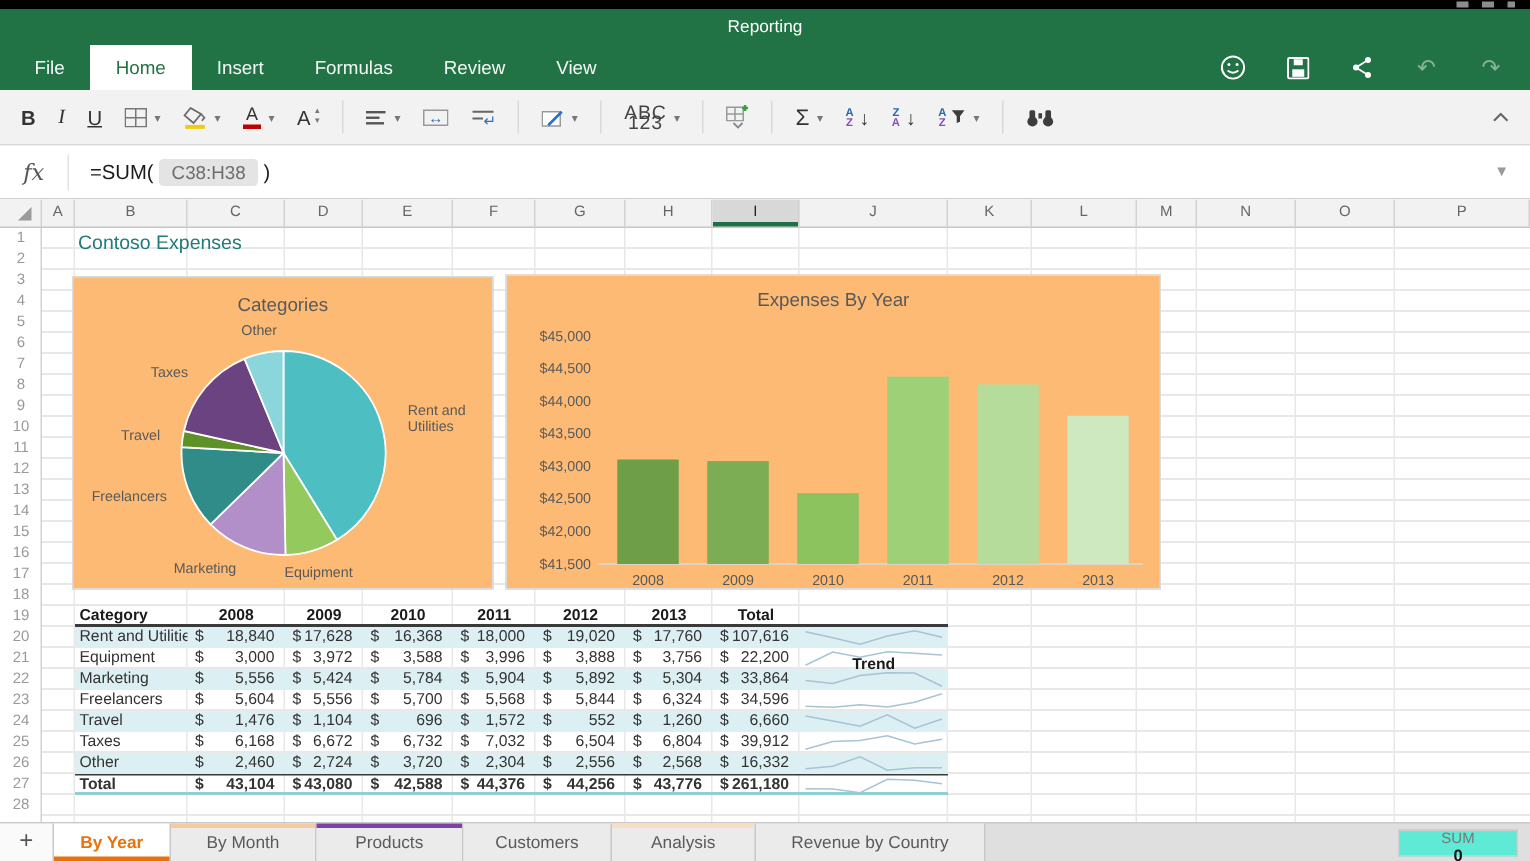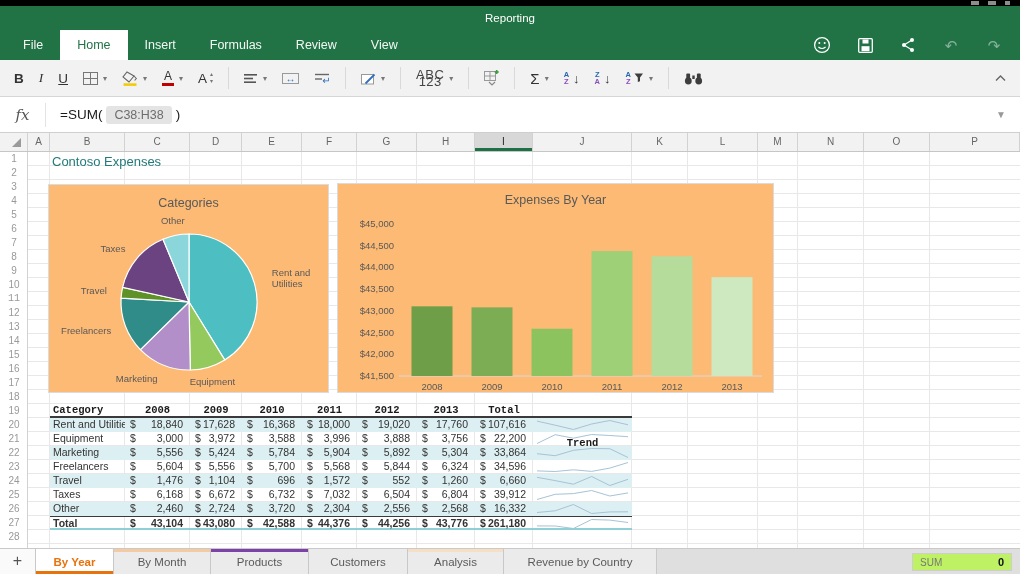--- a/index.html
+++ b/index.html
@@ -69,35 +69,35 @@
   .chartcard { position:absolute; background:#fdba74; border:1px solid #DBDBDB; z-index:4; }
   #pieCard { left:48px; top:51px; width:281px; height:209px; }
   #barCard { left:337px; top:50px; width:437px; height:210px; }
 
   
   #expenseTable { position:absolute; left:50px; top:271px; width:582px; z-index:4; font-size:10.5px; color:#333; }
   .trow { display:flex; height:14px; line-height:13px; }
   .tcell { height:14px; overflow:hidden; white-space:nowrap; }
   .cat { padding-left:3px; }
   .money { display:flex; justify-content:space-between; padding:0 7px 0 5px; }
-  .thead { font-weight:bold; color:#1a1a1a; border-bottom:2px solid #3A3A3A;font-family:Liberation Mono, monospace; }
+  .thead { font-weight:bold; color:#1a1a1a; border-bottom:2px solid #3A3A3A; }
   .ttotal { font-weight:bold; border-top:1px solid #3A3A3A; border-bottom:2px solid #8FD0D6; }
   .ctr { text-align:center; }
 
   
   #sheettabs { left:0; top:548px; width:1020px; height:26px; background:#DFDFDF; border-top:1px solid #C9C9C9; display:flex; }
   #addSheet { width:36px; background:#FAFAFA; border-right:1px solid #C8C8C8; color:#555;
               font-size:16px; text-align:center; line-height:24px; }
   .stab { position:relative; border-right:1px solid #C8C8C8; background:#EBEBEB; display:flex;
           align-items:center; justify-content:center; font-size:11.5px; color:#5A5A5A; }
   .stab .stripe { position:absolute; left:0; right:0; top:0; height:3px; }
   .stab.active { background:#fff; color:#E8720C; font-weight:bold; }
   .stab.active .stripe { top:auto; bottom:0; }
-  #statusBox { position:absolute; right:8px; top:4px; width:100px; height:18px; background:#bef264; border:1px solid #CDCDCD;
-               display:flex; align-items:center; justify-content:space-between; padding:0 7px; }
+  #statusBox { position:absolute; right:8px; top:4px; width:80px; height:18px; background:#5eead4; border:1px solid #CDCDCD;
+               display:flex; align-items:center; justify-content:space-between; padding:0 7px;flex-direction:column; }
   #statusBox .slabel { font-size:10px; color:#777; }
   #statusBox .sval { font-size:11px; color:#111; font-weight:bold; }
 </style>
 </head>
 <body>
 
 <div id="sysbar" class="abs">
   <div id="sysicons">
       <span></span>
       <span></span>
@@ -325,21 +325,21 @@
       <div class="rownum" style="top: 19px;">1</div>
       <div class="rownum" style="top: 33px;">2</div>
       <div class="rownum" style="top: 47px;">3</div>
       <div class="rownum" style="top: 61px;">4</div>
       <div class="rownum" style="top: 75px;">5</div>
       <div class="rownum" style="top: 89px;">6</div>
       <div class="rownum" style="top: 103px;">7</div>
       <div class="rownum" style="top: 117px;">8</div>
       <div class="rownum" style="top: 131px;">9</div>
       <div class="rownum" style="top: 145px;">10</div>
-      <div class="rownum" style="top: 159px; font-family: Liberation Mono, monospace;">11</div>
+      <div class="rownum" style="top: 159px;">11</div>
       <div class="rownum" style="top: 173px;">12</div>
       <div class="rownum" style="top: 187px;">13</div>
       <div class="rownum" style="top: 201px;">14</div>
       <div class="rownum" style="top: 215px;">15</div>
       <div class="rownum" style="top: 229px;">16</div>
       <div class="rownum" style="top: 243px;">17</div>
       <div class="rownum" style="top: 257px;">18</div>
       <div class="rownum" style="top: 271px;">19</div>
       <div class="rownum" style="top: 285px;">20</div>
       <div class="rownum" style="top: 299px;">21</div>

